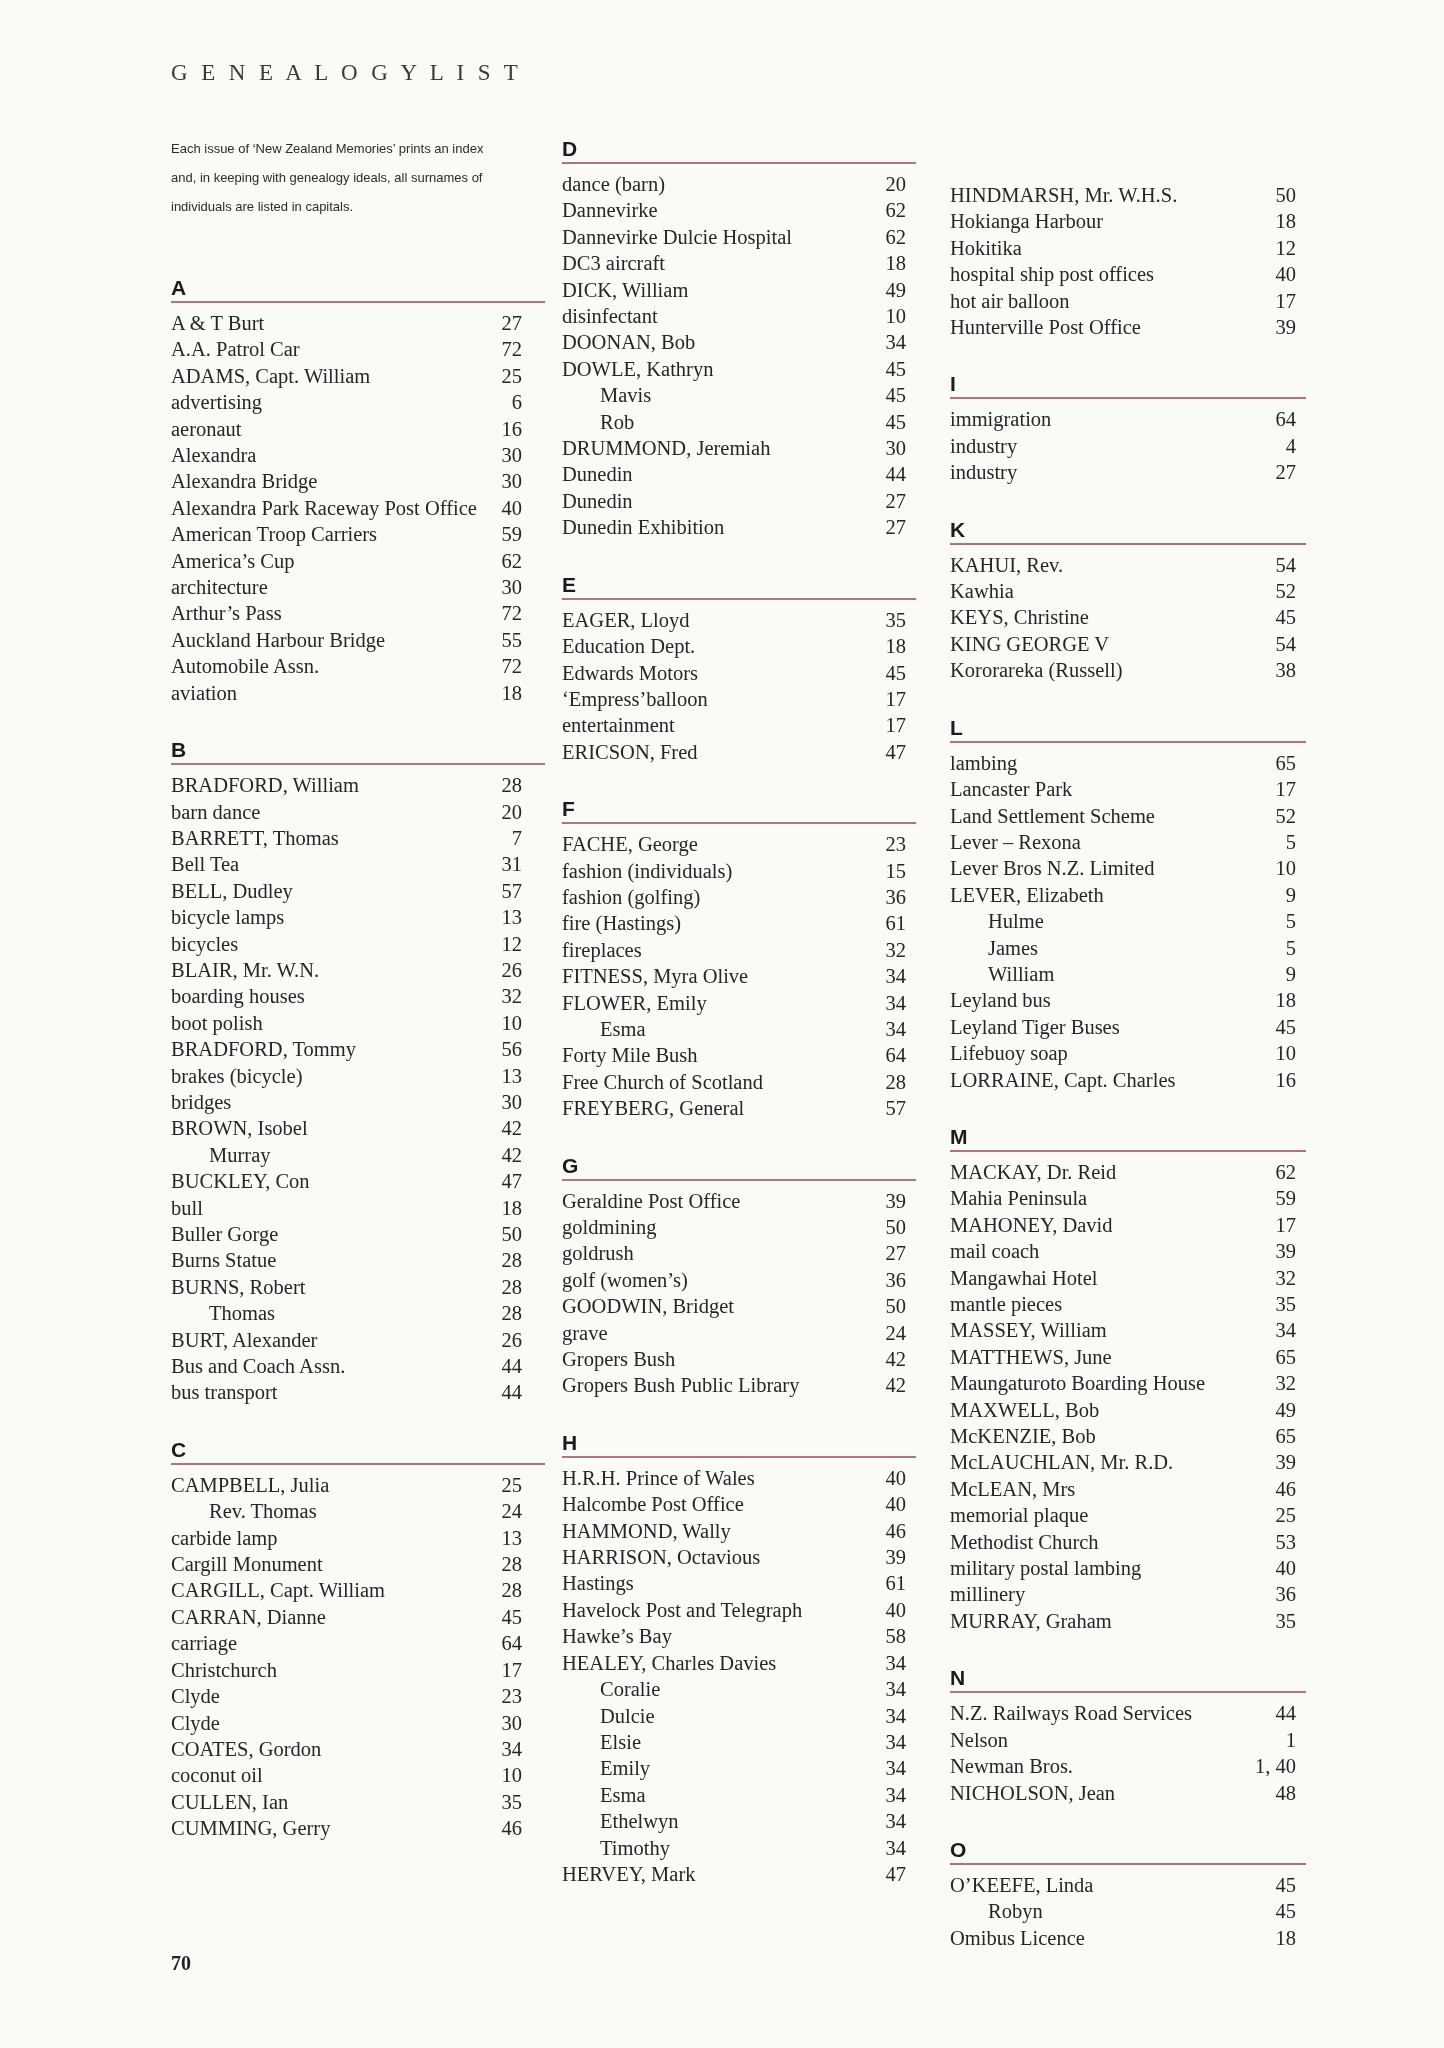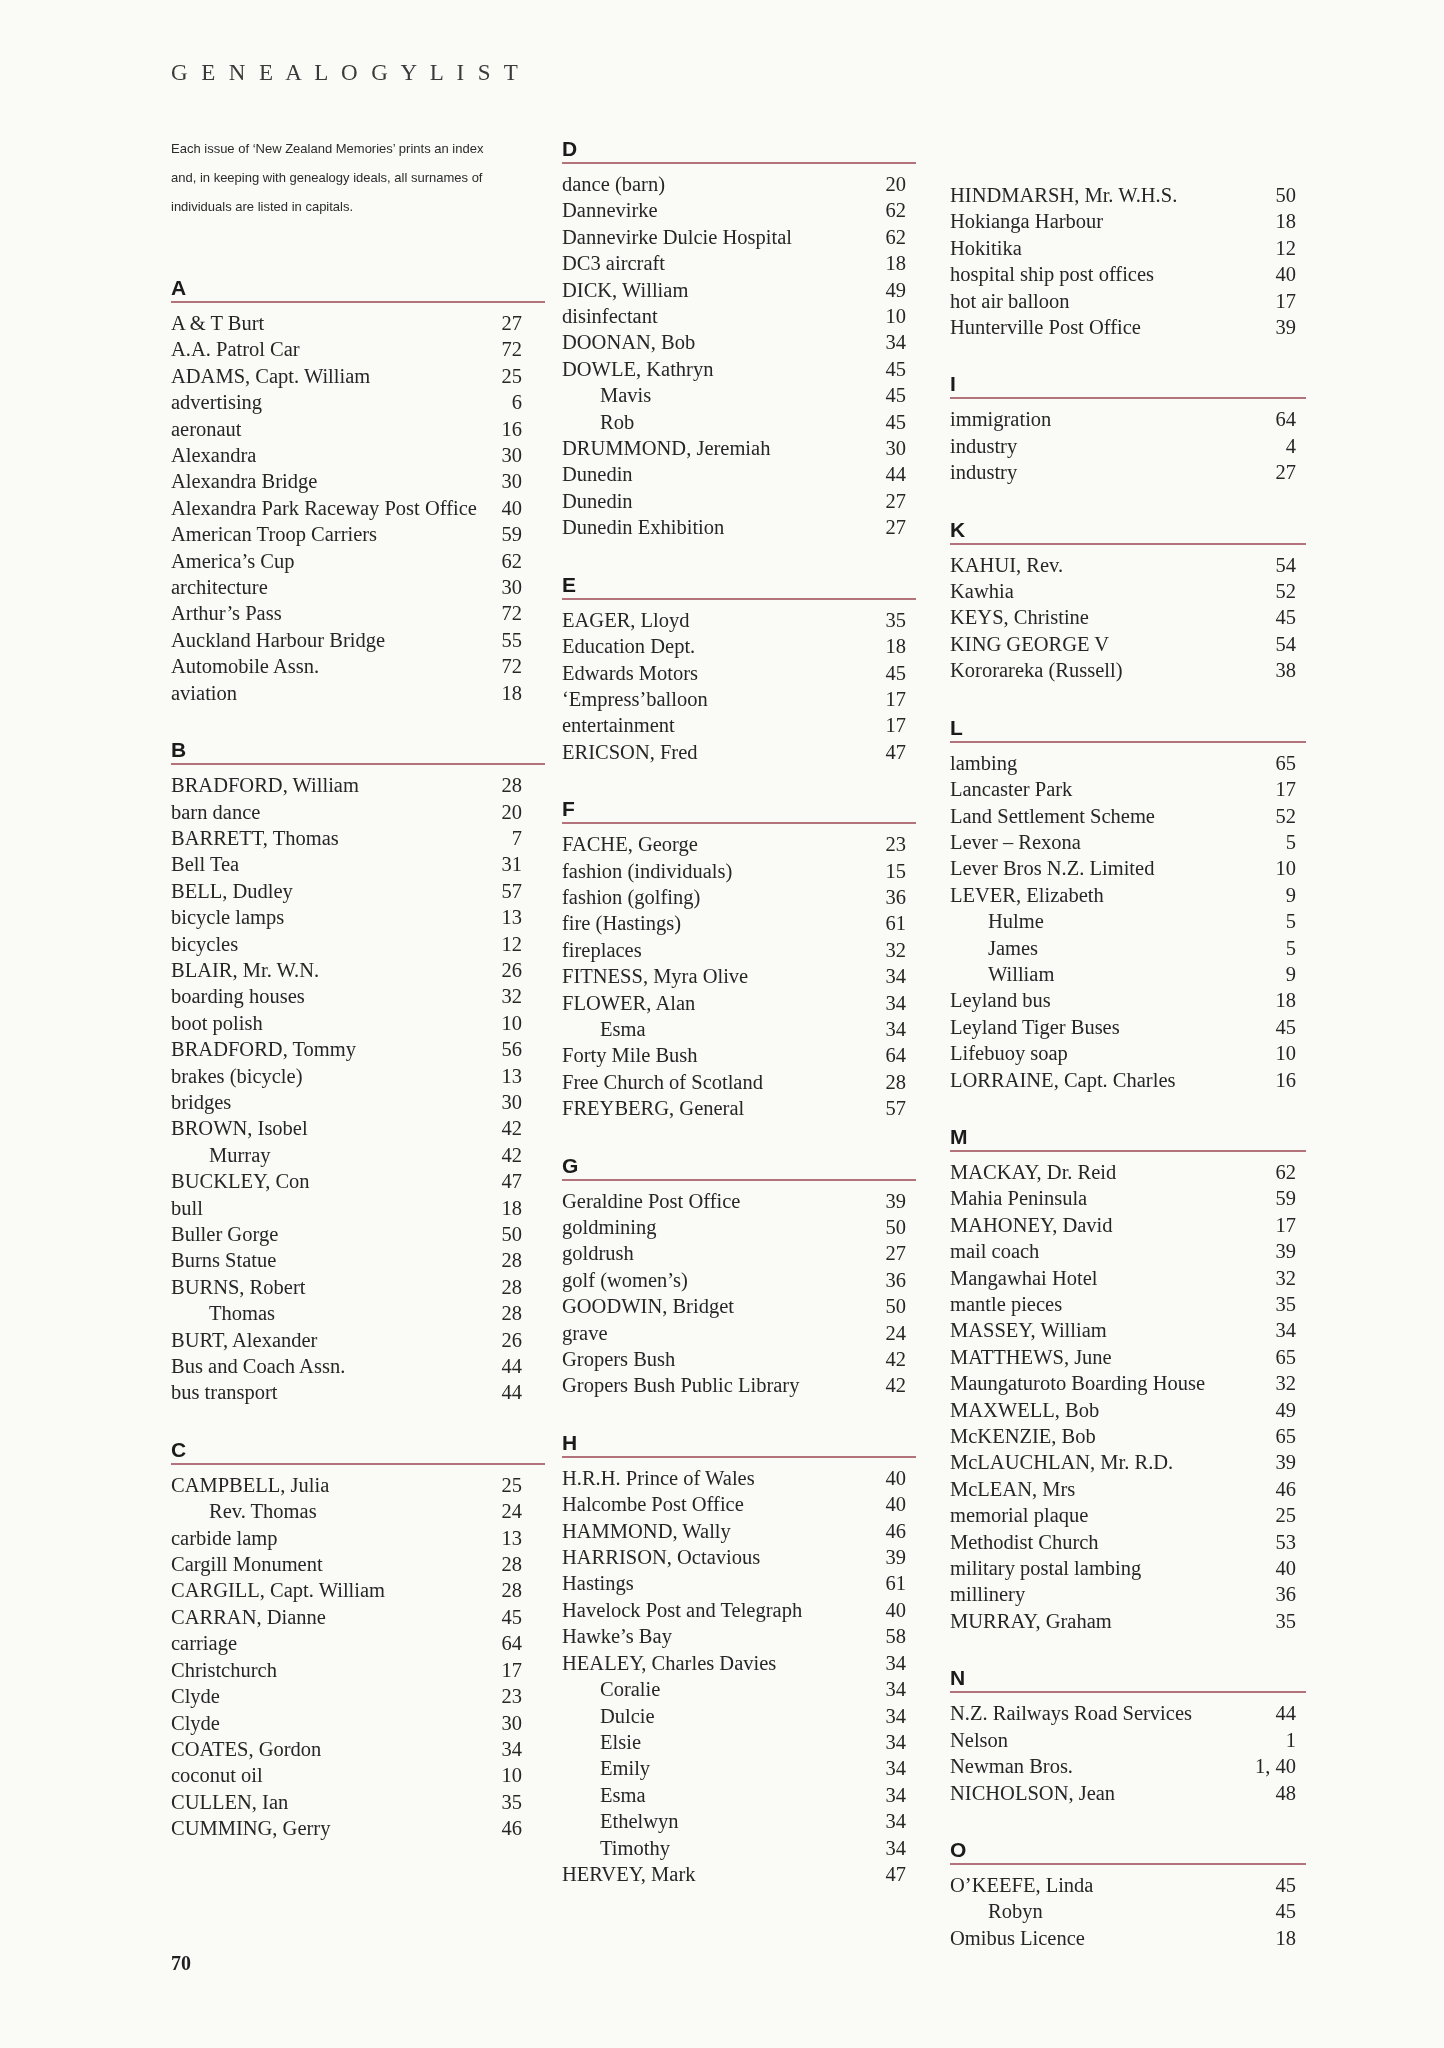--- a/index.html
+++ b/index.html
@@ -402,21 +402,21 @@
       </div>
       <div class="row">
         <span class="lbl">fireplaces</span>
         <span class="pg">32</span>
       </div>
       <div class="row">
         <span class="lbl">FITNESS, Myra Olive</span>
         <span class="pg">34</span>
       </div>
       <div class="row">
-        <span class="lbl">FLOWER, Alan</span>
+        <span class="lbl">FLOWER, Emily</span>
         <span class="pg">34</span>
       </div>
       <div class="row indent">
         <span class="lbl">Esma</span>
         <span class="pg">34</span>
       </div>
       <div class="row">
         <span class="lbl">Forty Mile Bush</span>
         <span class="pg">64</span>
       </div>

